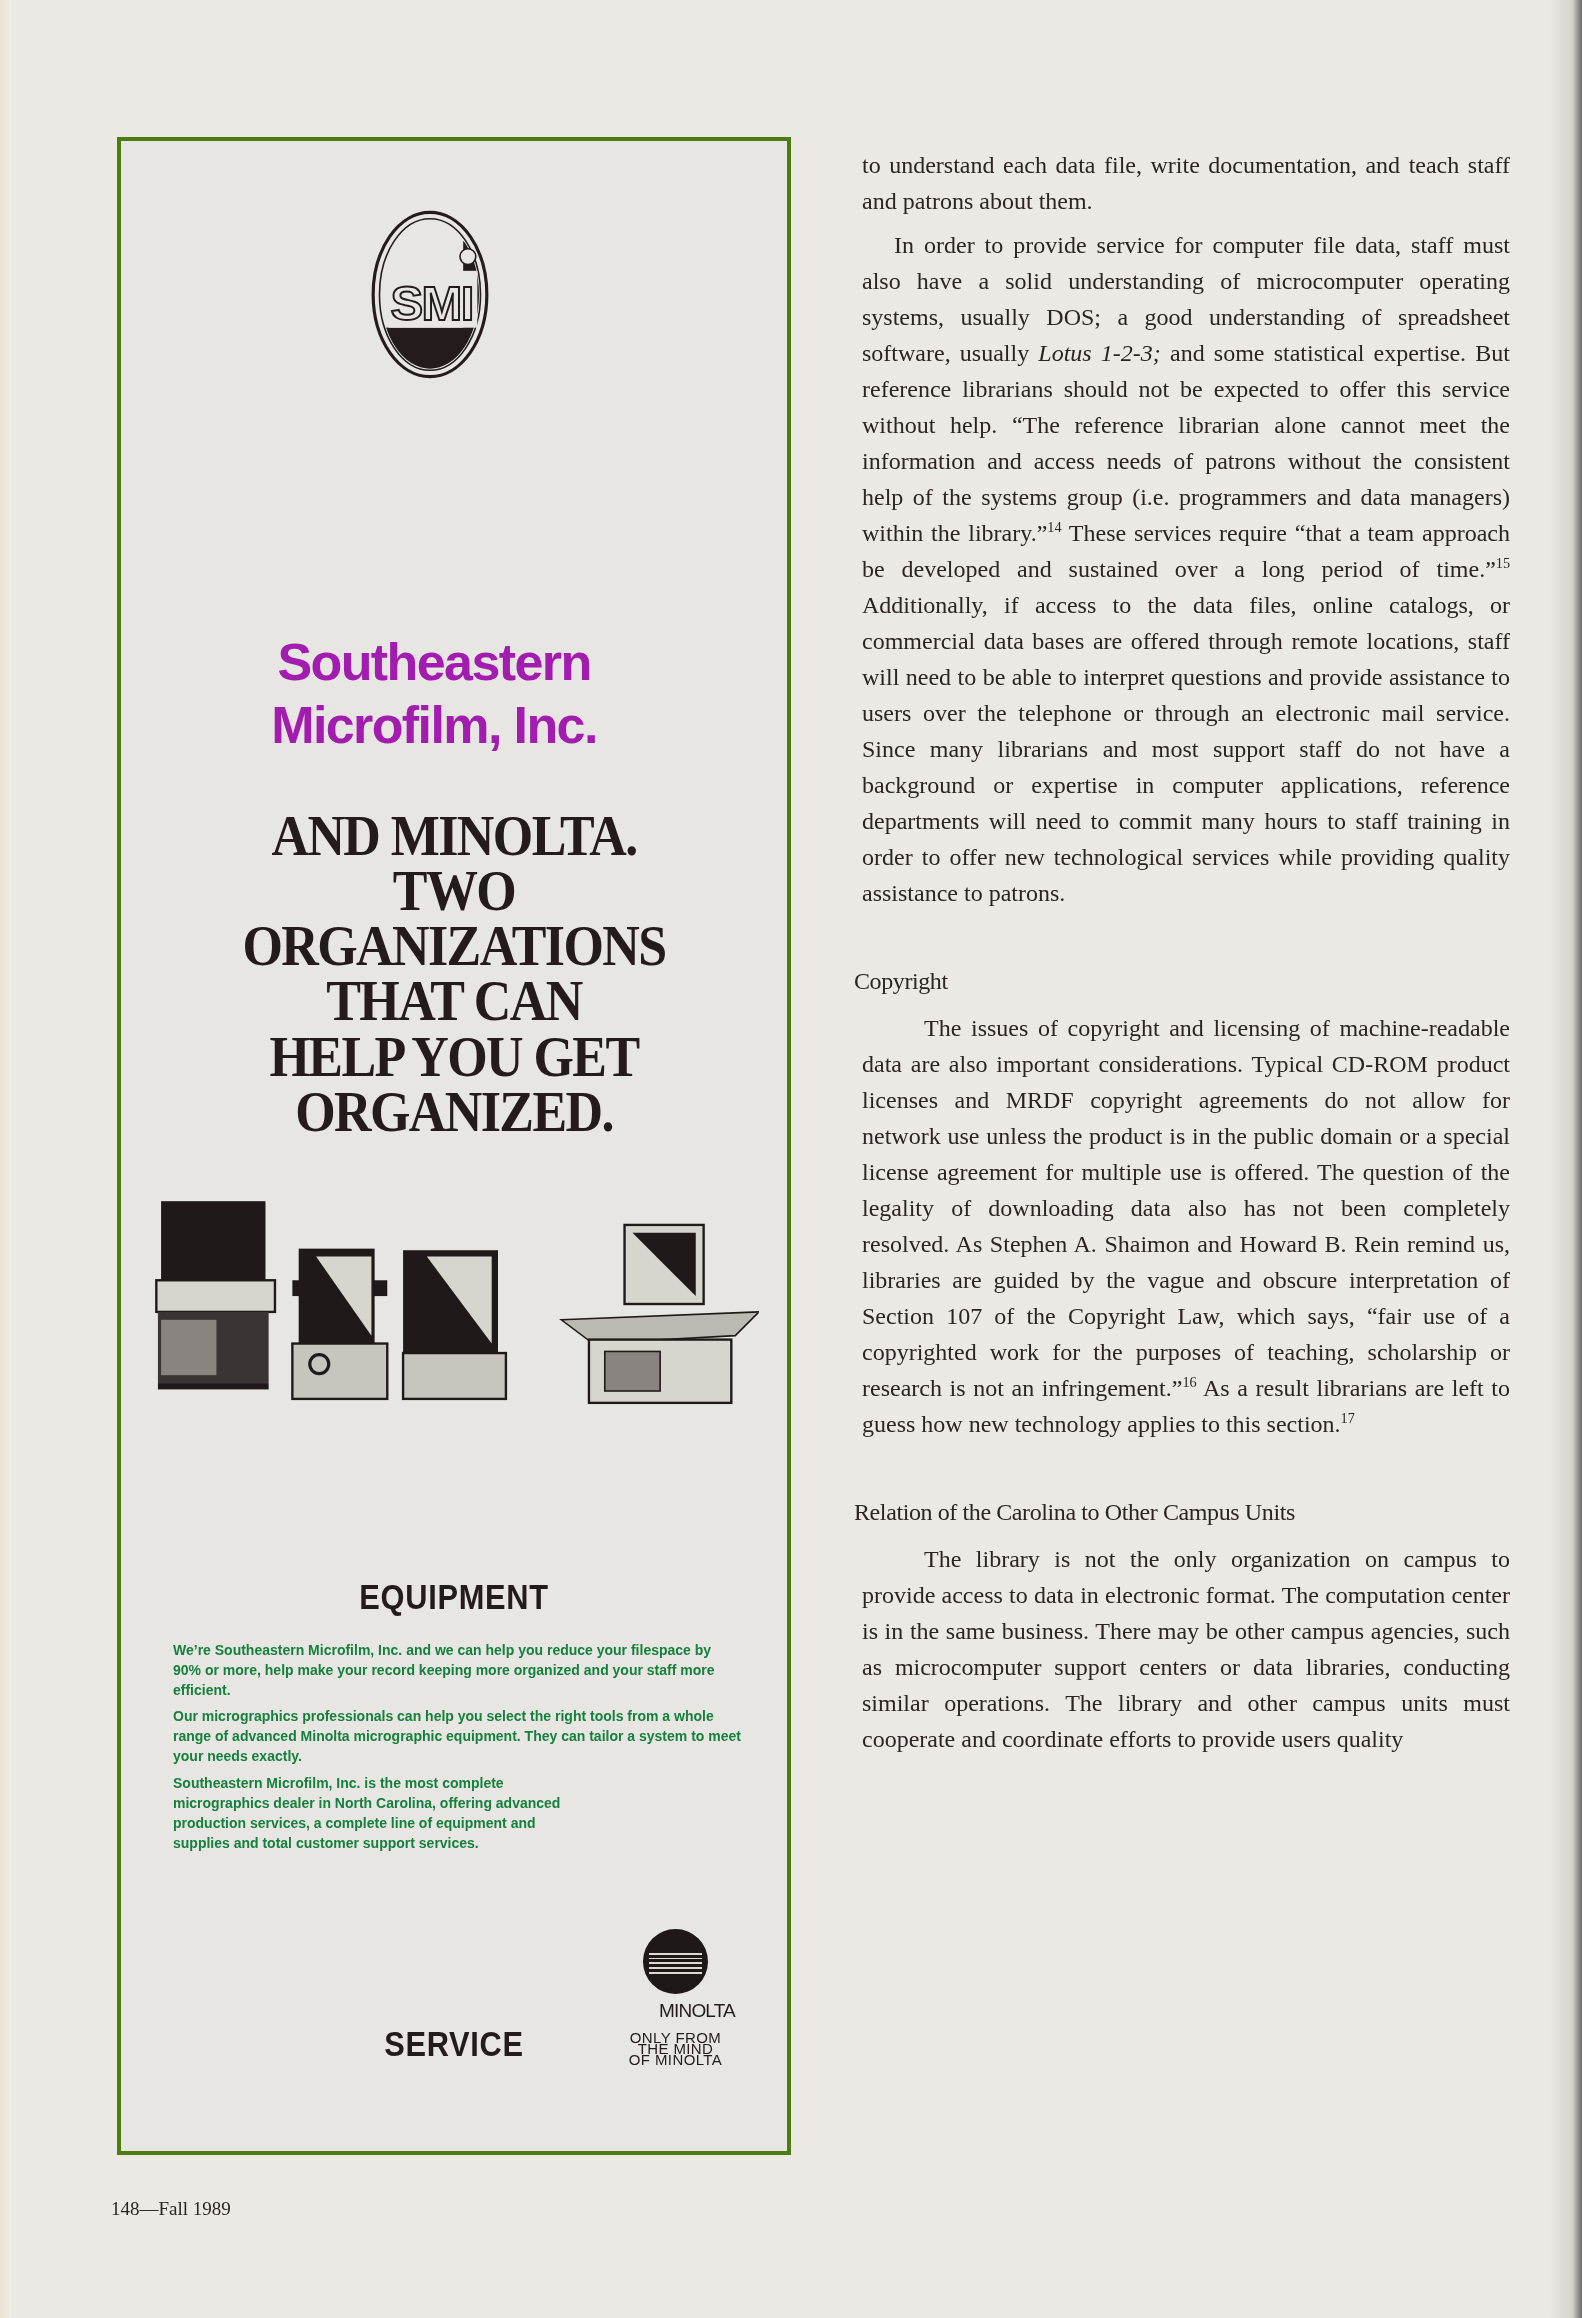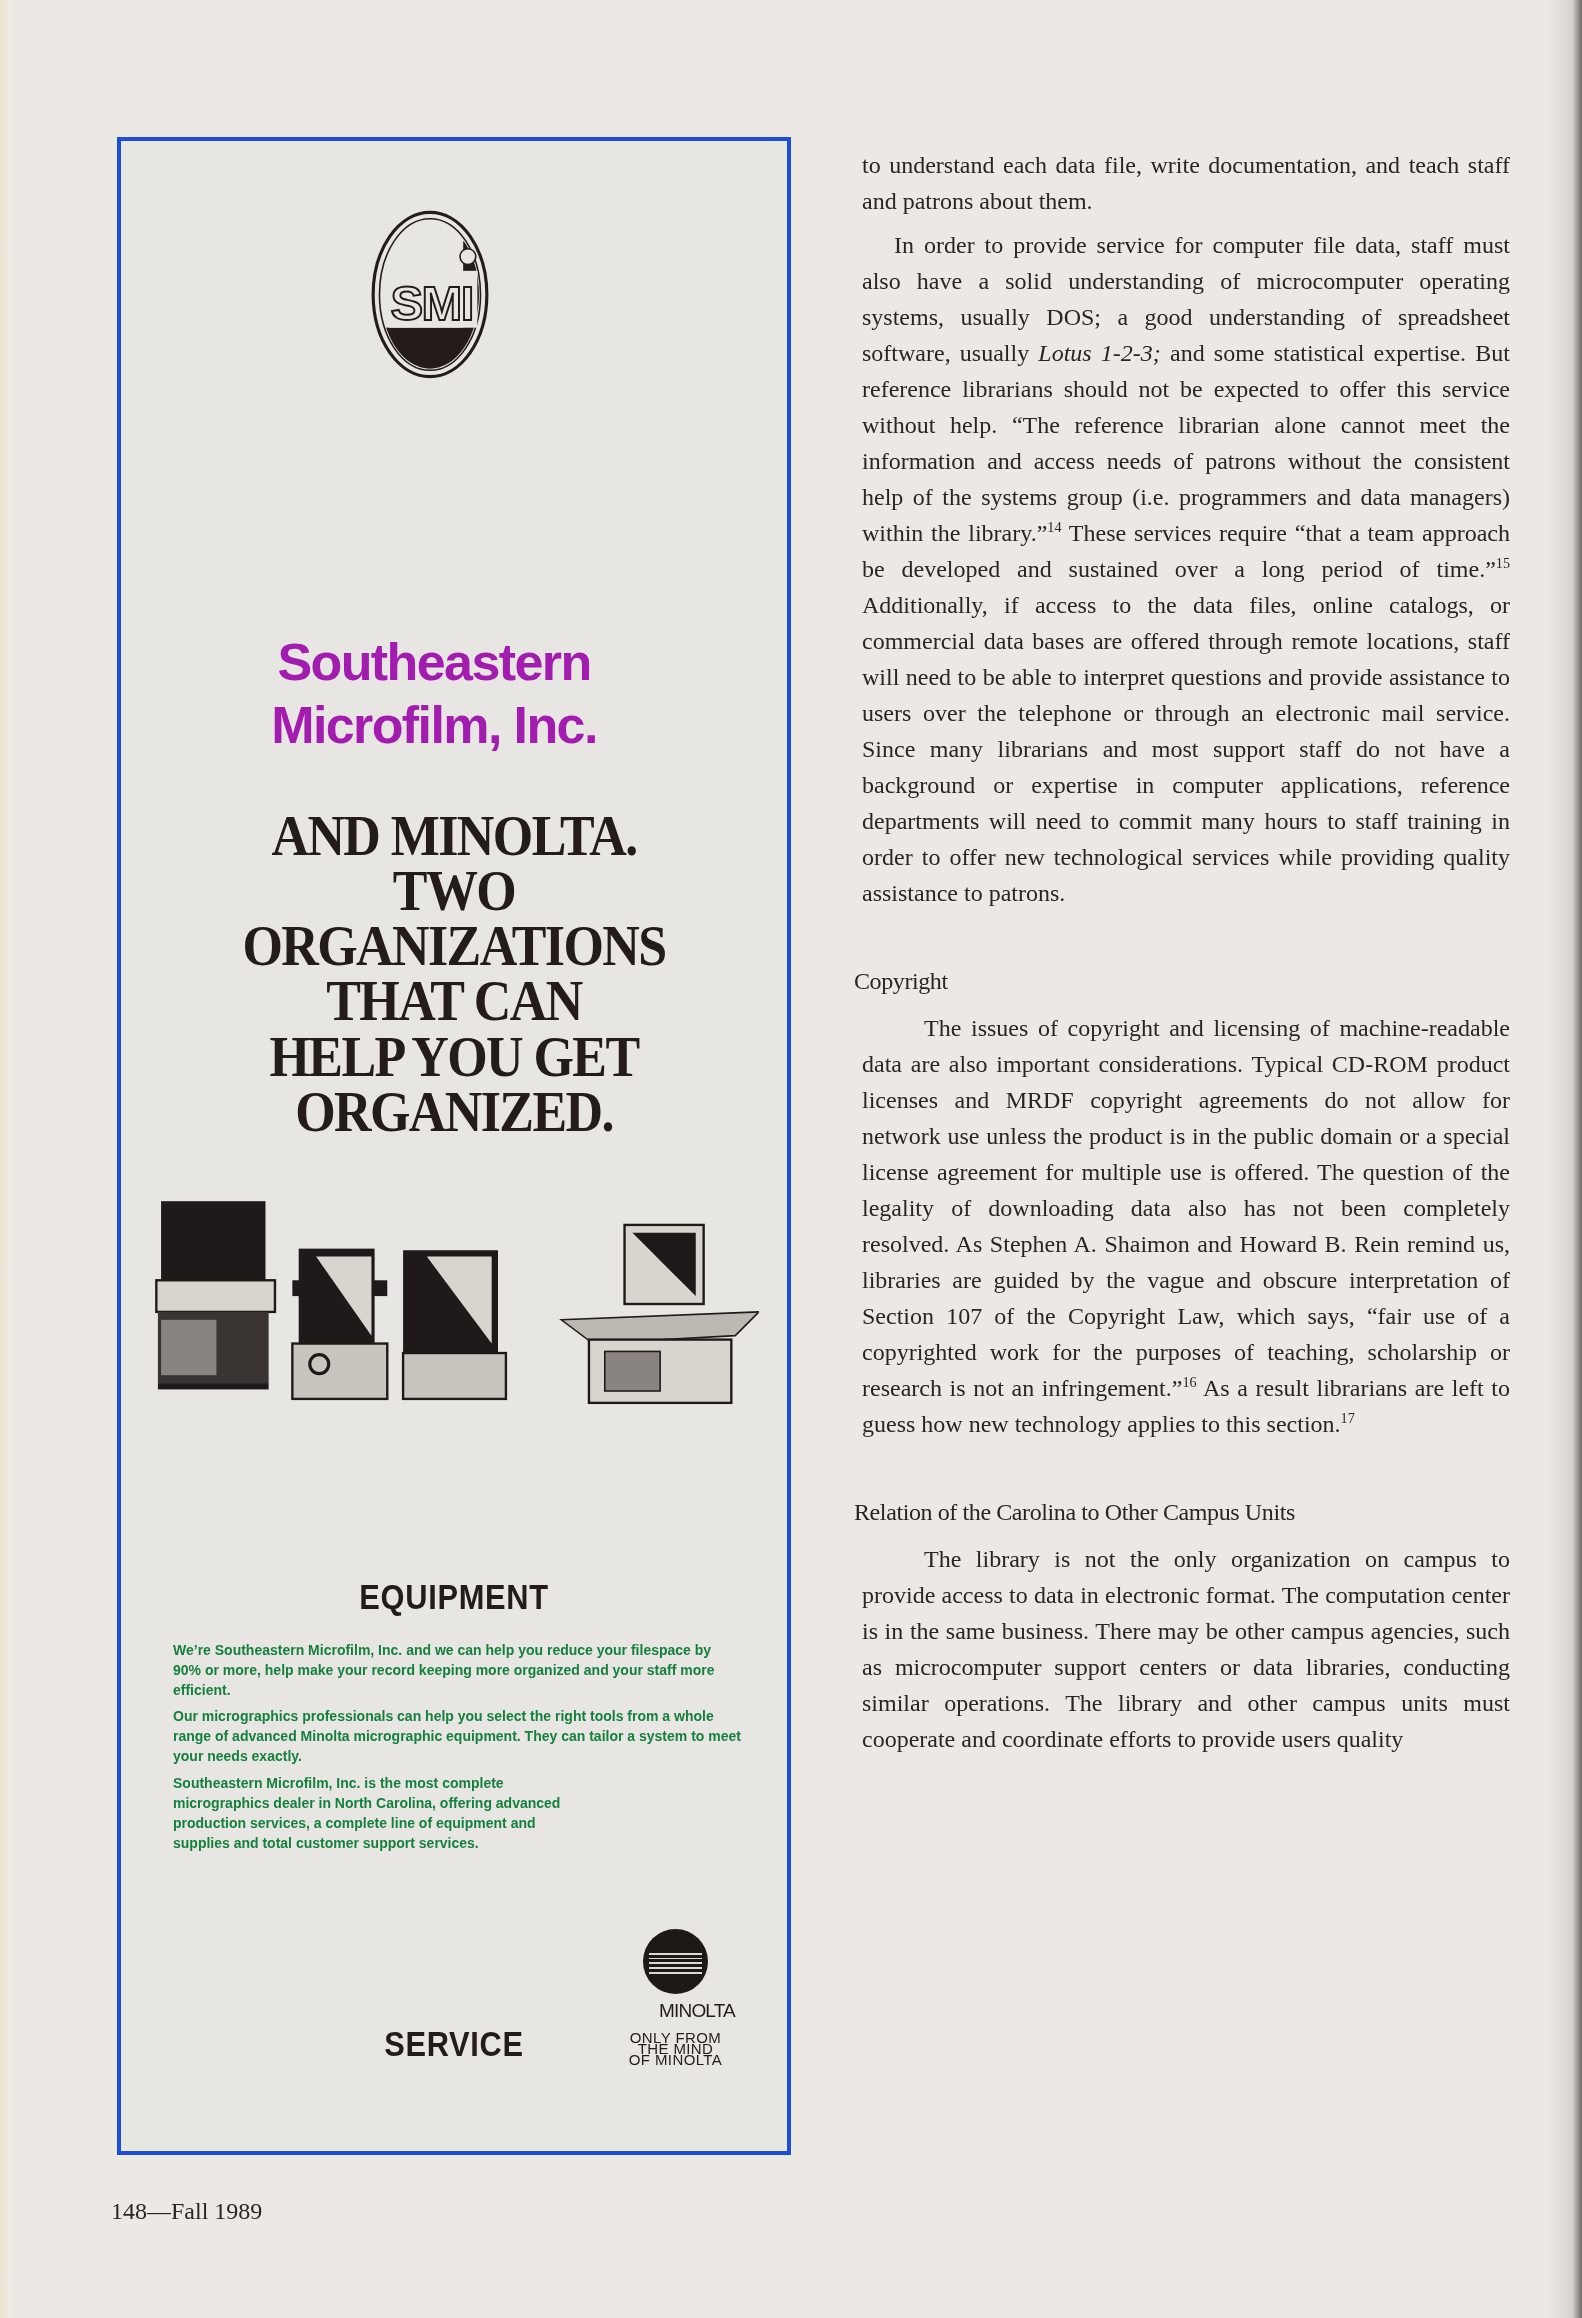--- a/index.html
+++ b/index.html
@@ -15,21 +15,21 @@
     position: absolute; left: 0; top: 0; width: 11px; height: 2319px;
     background: linear-gradient(to right, #e9e3d4, #f1ede4);
   }
   .page-edge-right {
     position: absolute; right: 0; top: 0; width: 32px; height: 2319px;
     background: linear-gradient(to right, #ebe8e3, #d6d3ce 70%, #6b6866);
   }
   
   .ad {
     position: absolute; left: 117px; top: 137px; width: 674px; height: 2018px;
-    border: 4px solid #1d4ed8;
+    border: 4px solid #4d7c0f;
     box-sizing: border-box;
     background: #e8e6e2;
     overflow: hidden;
   }
   .ghost-text {
     position: absolute; left: 0; top: 0; right: 0; bottom: 0;
     color: rgba(60,55,52,0.09);
     font-size: 27px; line-height: 34px;
     padding: 4.7px 6.3px;
     pointer-events: none;
@@ -89,21 +89,21 @@
     font-size: 19px; letter-spacing: -0.8px; margin-top: 6.3px; color: #231c1a; text-align: right;
   }
   .minolta-tag {
     font-family: "Liberation Sans", "DejaVu Sans", sans-serif;
     font-size: 15px; line-height: 11px; margin-top: 9.5px; color: #231c1a;
     letter-spacing: 0.4px;
   }
   .folio {
     position: absolute; left: 111px; top: 2198px;
     font-family: "Liberation Serif", "DejaVu Serif", serif;
-    font-size: 24px; color: #2c2422;
+    font-size: 19px; color: #2c2422;
   }
   
   .article {
     position: absolute; left: 854px; top: 139px; width: 664px;
     font-size: 24px; line-height: 36px;
     text-align: justify;
     color: #2c2422;
   }
   .article p { margin: 8px; text-indent: 32px; }
   .article p.noindent { text-indent: 0; }

